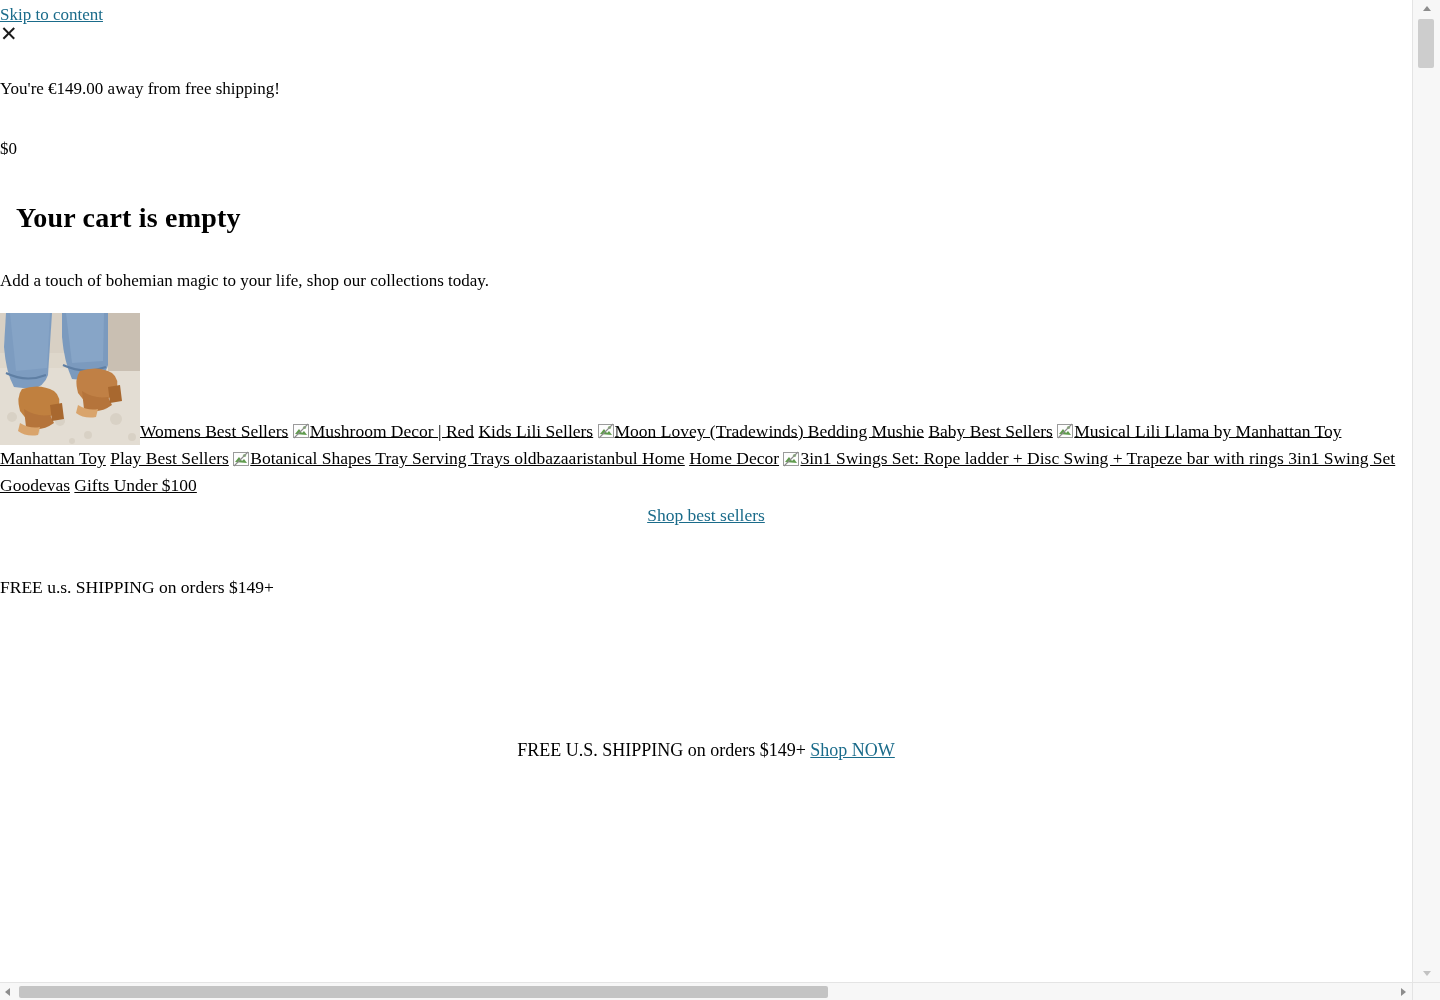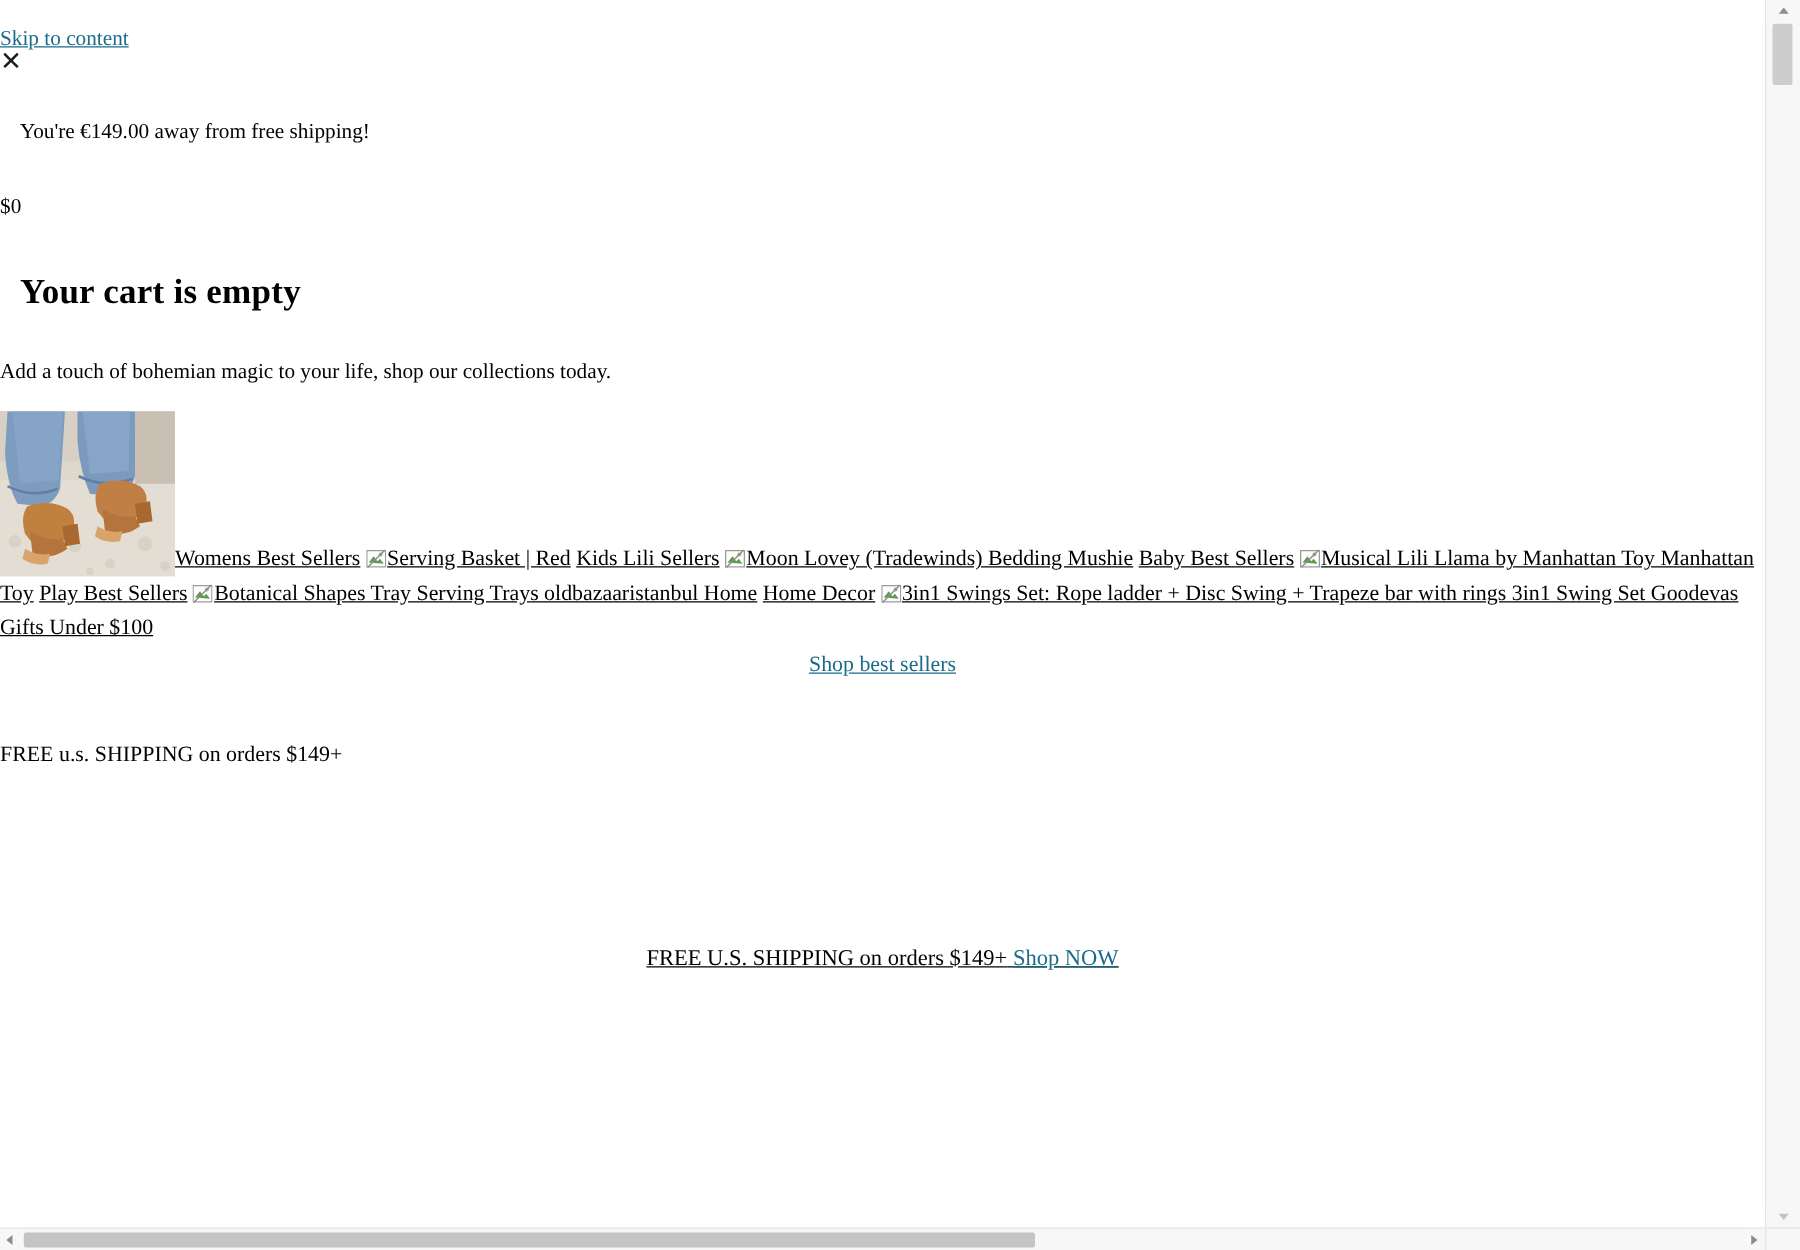--- a/index.html
+++ b/index.html
@@ -31,21 +31,20 @@
   #doc {
     position: absolute;
     left: 0;
     top: 0;
     width: 1412px;
   }
 
   a {
     color: #1a6b8a;
     text-decoration: underline;
-    margin-top: 16px;
   }
 
   .skip-link {
     display: block;
     font-size: 17px;
     line-height: 1;
     padding: 6px 0 0 0;
   }
 
   h1.cart-title {
@@ -64,21 +63,21 @@
     display: inline-block;
     font-size: 21px;
     font-family: "Liberation Sans", sans-serif;
     line-height: 1;
     color: #1a1a1a;
     cursor: pointer;
   }
 
   p.para {
     font-size: 17px;
-    margin: 35px 0 0 16px;
+    margin: 35px 0 0 0;
     line-height: 1.15;
   }
 
   .progress-label {
     font-size: 17px;
     margin: 34px 0 0 0;
     line-height: 1.85;
   }
   .progress-label span { display: block; }
 
@@ -143,21 +142,20 @@
     font-size: 17.5px;
     margin: 52px 0 0 0;
     line-height: 1.15;
   }
 
   .bottom-banner {
     margin: 142px 0 0 0;
     text-align: center;
     font-size: 18px;
     line-height: 1.15;
-    text-decoration: underline;
   }
   .bottom-banner a { color: #1a6b8a; }
 
   
   .vscrollbar {
     position: absolute;
     right: 0;
     top: 0;
     width: 28px;
     height: 982px;
@@ -331,21 +329,21 @@
           <path d="M20 110 Q30 116 40 114 L38 122 Q26 124 18 118 Z" fill="#d9a46c"></path>
         </g>
       </svg></span><a href="#">Womens Best Sellers</a>
 
       
       <span class="broken-img"><svg width="16" height="16" viewBox="0 0 16 16" xmlns="http://www.w3.org/2000/svg">
         <rect x="0.5" y="1.5" width="15" height="13" fill="#fdfdfd" stroke="#9b9b9b" stroke-width="1"></rect>
         <path d="M2 11 L6 6 L9 10 L11 8 L14 12 Z" fill="#5f9b4d"></path>
         <circle cx="11.5" cy="4.5" r="1.6" fill="#8fbf7a"></circle>
         <path d="M1 15 L15 1" stroke="#8c8c8c" stroke-width="1.1"></path>
-      </svg></span><a href="#">Serving Basket | Red</a> <a href="#">Kids Lili Sellers</a>
+      </svg></span><a href="#">Mushroom Decor | Red</a> <a href="#">Kids Lili Sellers</a>
 
       
       <span class="broken-img"><svg width="16" height="16" viewBox="0 0 16 16" xmlns="http://www.w3.org/2000/svg">
         <rect x="0.5" y="1.5" width="15" height="13" fill="#fdfdfd" stroke="#9b9b9b" stroke-width="1"></rect>
         <path d="M2 11 L6 6 L9 10 L11 8 L14 12 Z" fill="#5f9b4d"></path>
         <circle cx="11.5" cy="4.5" r="1.6" fill="#8fbf7a"></circle>
         <path d="M1 15 L15 1" stroke="#8c8c8c" stroke-width="1.1"></path>
       </svg></span><a href="#">Moon Lovey (Tradewinds) Bedding Mushie</a> <a href="#">Baby Best Sellers</a>
 
       

